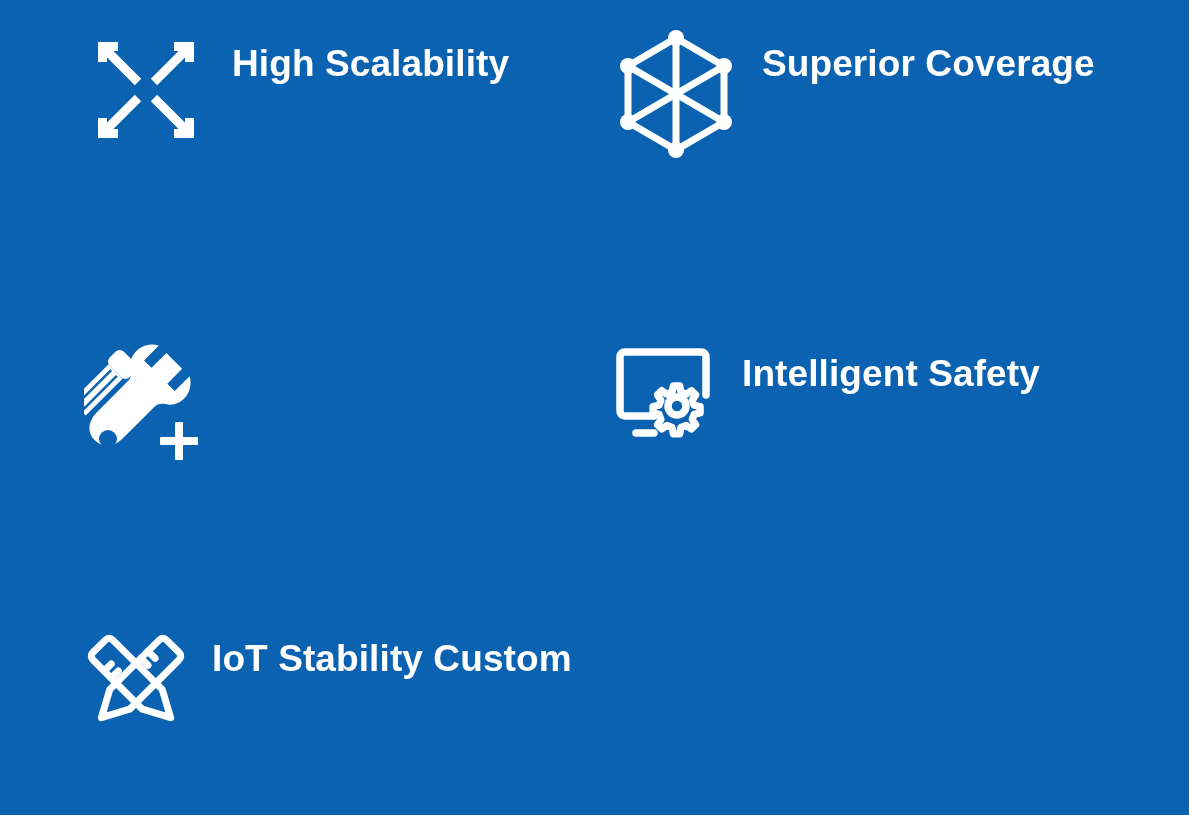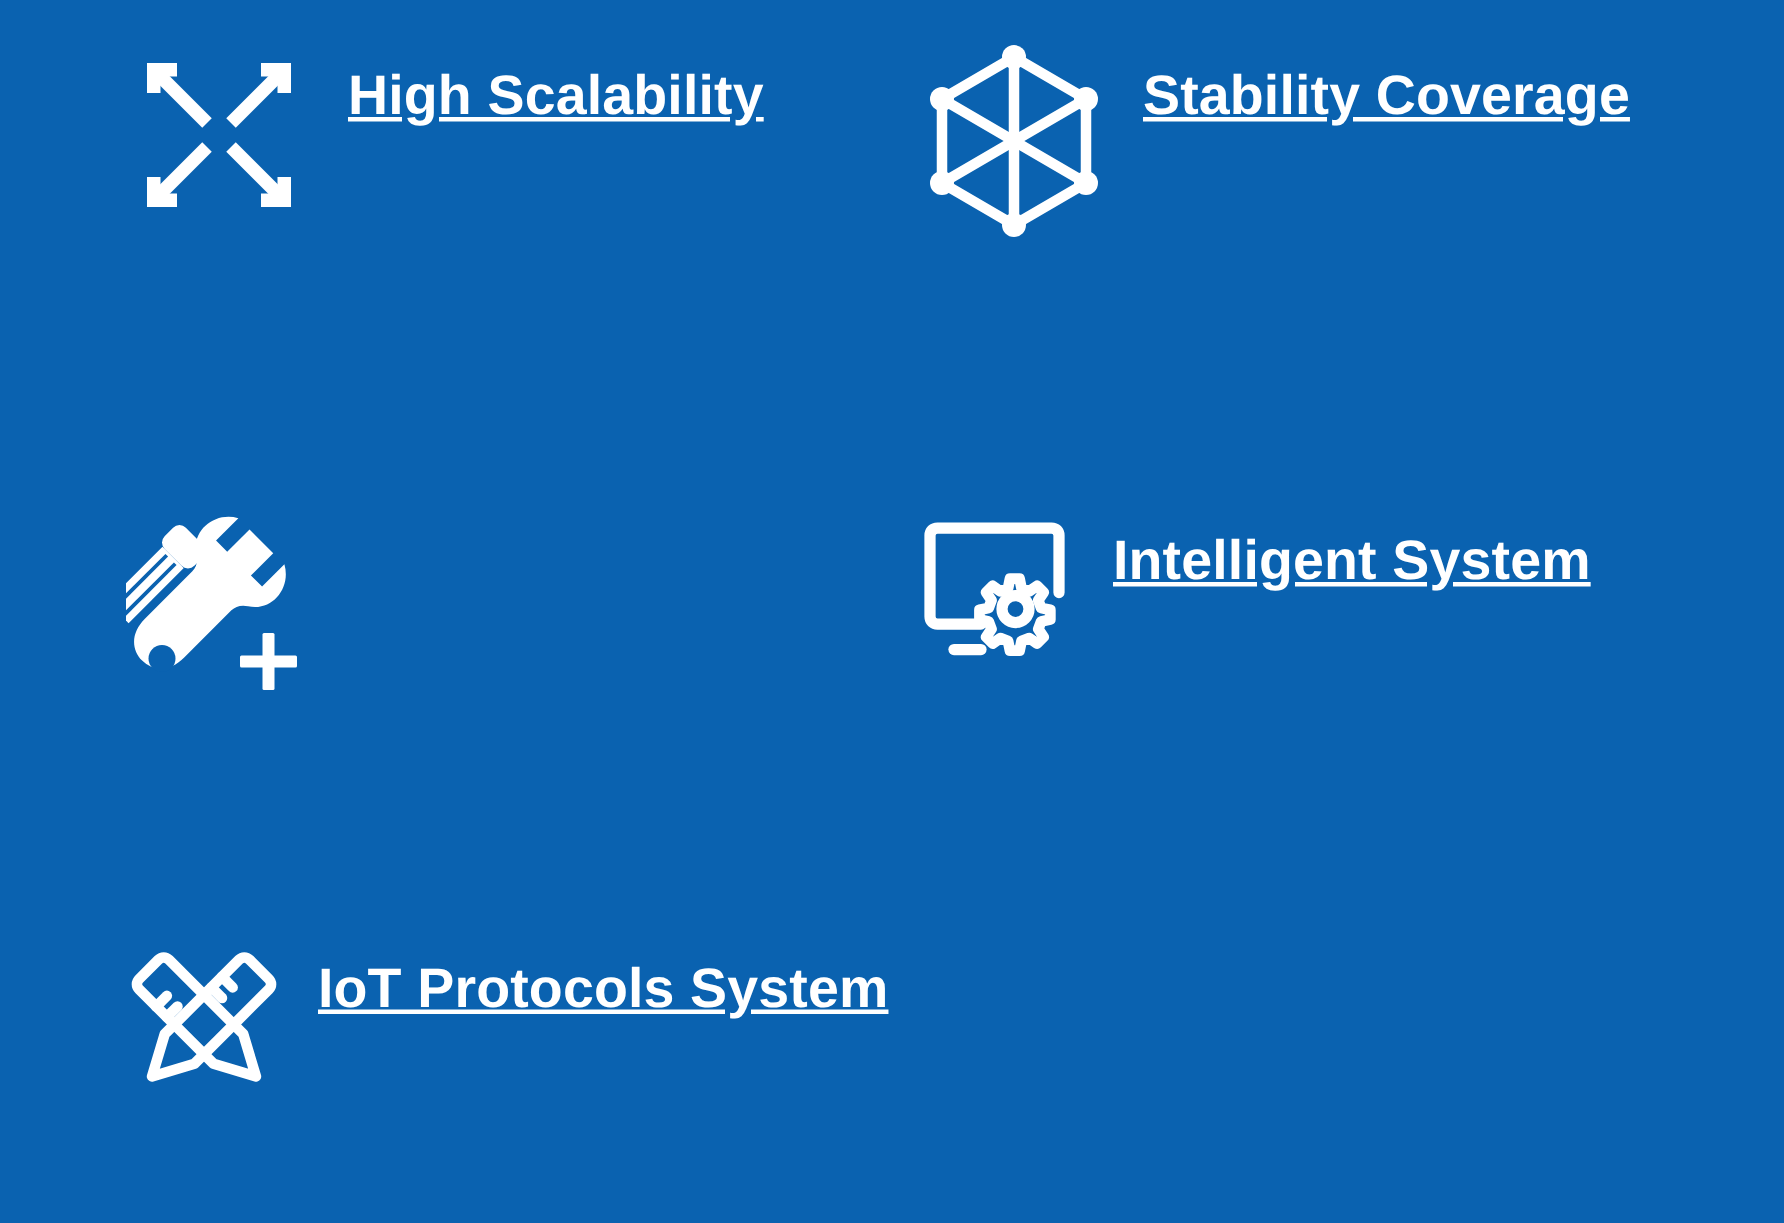--- a/index.html
+++ b/index.html
@@ -46,21 +46,20 @@
   }
 
   .feature-label {
     color:#ffffff;
     font-size:37px;
     font-weight:bold;
     line-height:1;
     letter-spacing:0.1px;
     white-space:nowrap;
     padding-top:17px;
-    text-decoration:underline;
   }
 
   
   .row-2 .feature-icon { width:118px; height:118px; }
   .row-2 .feature-label { padding-top:17px; }
   .row-3 .feature-icon { width:104px; height:104px; }
   .row-3 .feature-label { padding-top:12px; }
 </style>
 </head>
 <body>
@@ -105,21 +104,21 @@
         <g fill="#ffffff">
           <circle cx="62" cy="10" r="8"></circle>
           <circle cx="110" cy="38" r="8"></circle>
           <circle cx="110" cy="94" r="8"></circle>
           <circle cx="62" cy="122" r="8"></circle>
           <circle cx="14" cy="94" r="8"></circle>
           <circle cx="14" cy="38" r="8"></circle>
         </g>
       </svg>
     </span>
-    <span class="feature-label">Stability Coverage</span>
+    <span class="feature-label">Superior Coverage</span>
   </div>
 
   <div class="feature-item row-2">
     <span class="feature-icon">
       <svg width="118" height="118" viewBox="0 0 118 118" fill="none">
 
         <g transform="rotate(45 30 30)">
           <rect x="16" y="8" width="28" height="20" rx="6" fill="#ffffff"></rect>
           <rect x="20" y="28" width="20" height="52" fill="#ffffff"></rect>
           <line x1="26" y1="30" x2="26" y2="78" stroke="#0a62b0" stroke-width="2.5"></line>
@@ -166,21 +165,21 @@
         <g transform="translate(62,66)">
           <path d="M0 -26 L6.5 -23.5 L13 -28 L18.4 -22.6 L14 -16 L16.4 -9.6 L24 -8 L24 0
                    L16.4 1.6 L14 8 L18.4 14.6 L13 20 L6.5 15.5 L0 18 L-1.6 26 L-9.6 26
                    L-11.2 18 L-17.6 15.5 L-24 20 L-29.4 14.6 L-25 8 L-27.4 1.6 L-35 0
                    L-35 -8 L-27.4 -9.6 L-25 -16 L-29.4 -22.6 L-24 -28 L-17.6 -23.5
                    L-11.2 -26 L-9.6 -34 L-1.6 -34 Z" transform="translate(5,4) scale(0.80)" fill="none" stroke="#ffffff" stroke-width="9" stroke-linejoin="round"></path>
           <circle cx="1" cy="-3" r="9" fill="none" stroke="#ffffff" stroke-width="7.5"></circle>
         </g>
       </svg>
     </span>
-    <span class="feature-label">Intelligent System</span>
+    <span class="feature-label">Intelligent Safety</span>
   </div>
 
   <div class="feature-item row-3">
     <span class="feature-icon">
       <svg width="104" height="110" viewBox="0 0 104 110" fill="none">
         <g stroke="#ffffff" stroke-width="7" stroke-linecap="round" stroke-linejoin="round" fill="none">
 
           <g transform="rotate(-45 52 55)">
             <path d="M38 8 C38 5 40 3 43 3 L61 3 C64 3 66 5 66 8 L66 78 L52 104 L38 78 Z"></path>
             <path d="M38 24 L48 24"></path>
@@ -188,16 +187,16 @@
           </g>
 
           <g transform="rotate(45 52 55)">
             <path d="M38 8 C38 5 40 3 43 3 L61 3 C64 3 66 5 66 8 L66 78 L52 104 L38 78 Z"></path>
             <path d="M38 24 L48 24"></path>
             <path d="M38 34 L48 34"></path>
           </g>
         </g>
       </svg>
     </span>
-    <span class="feature-label">IoT Protocols System</span>
+    <span class="feature-label">IoT Stability Custom</span>
   </div>
 
 </div>
 
 </body></html>

